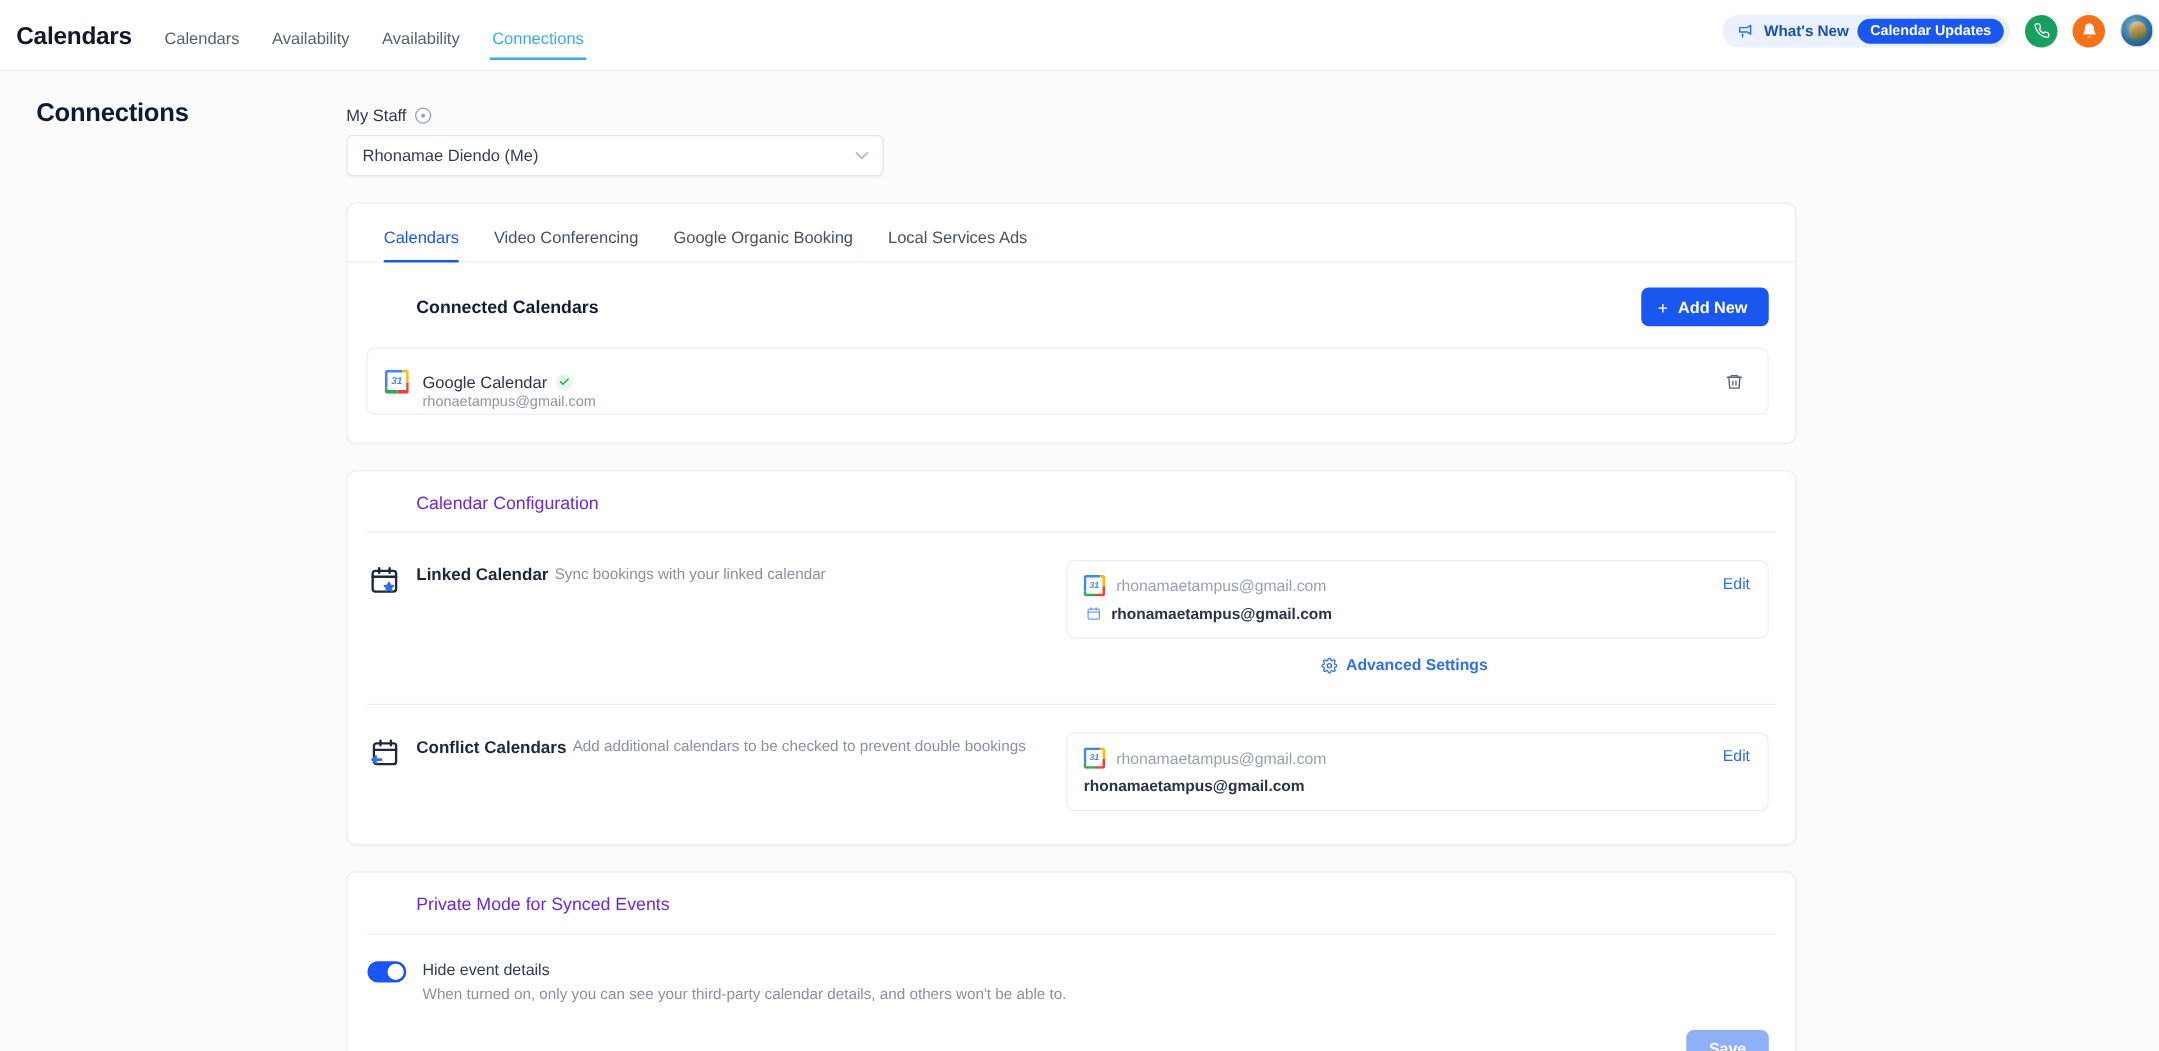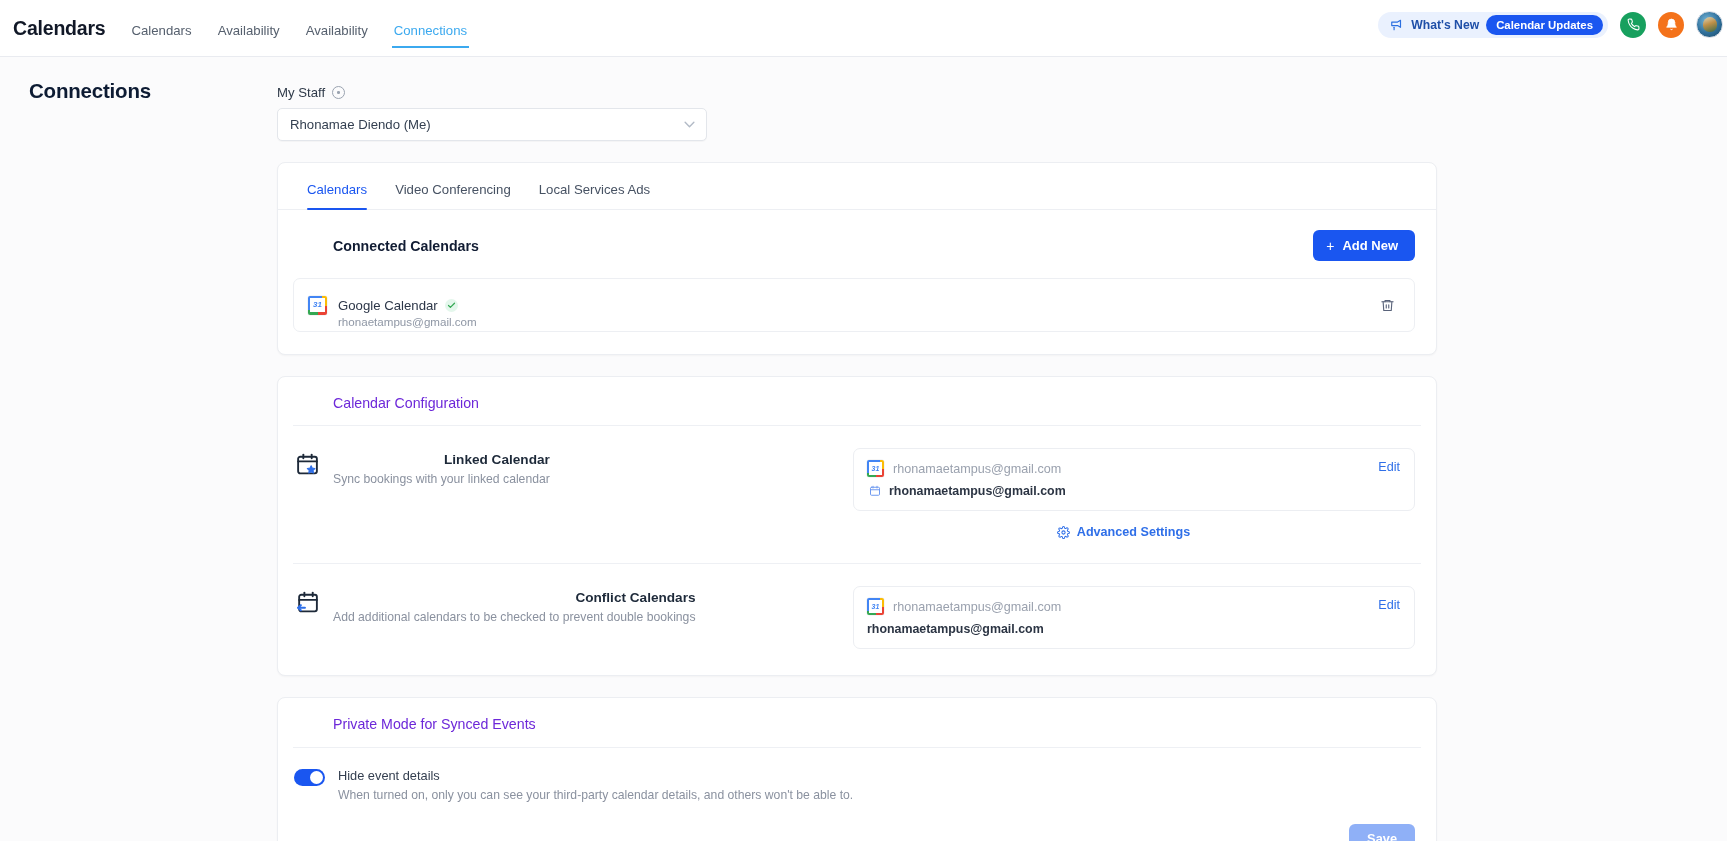--- a/index.html
+++ b/index.html
@@ -227,21 +227,21 @@
 
   
   .cfg-head { padding: 18px 21px 14px 15px; }
   .divider { height:1px; background:#eef0f4; margin: 0 15px; }
 
   .cfg-row {
     display:flex; align-items:flex-start; justify-content:space-between;
     padding: 22px 21px 0 17px;
   }
   .cfg-left { display:flex; gap:13px; padding-top:4px; }
-  .cfg-texts { display:flex; flex-direction:column; gap:5px;align-items:flex-end; }
+  .cfg-texts { display:flex; flex-direction:row; gap:5px; }
   .cfg-title { font-size:13.6px; font-weight:700; color:#1d2939; }
   .cfg-desc { font-size:12.2px; color:#8a919f; }
 
   .cfg-right { width: 562px; }
   .email-box {
     border:1px solid #eceef2; border-radius:7px;
     padding: 11px 14px 12px 13px;
     display:flex; justify-content:space-between; align-items:flex-start;
     background:#fff;
   }
@@ -347,20 +347,21 @@
         <svg width="11" height="7" viewBox="0 0 12 8" fill="none" stroke="#b2bac6" stroke-width="1.6" stroke-linecap="round" stroke-linejoin="round">
             <path d="M1 1.5 6 6.5 11 1.5"></path>
           </svg>
       </span>
     </div>
 
     <div class="card">
       <div class="subtabs">
         <div class="subtab active">Calendars</div>
         <div class="subtab">Video Conferencing</div>
+        <div class="subtab">Google Organic Booking</div>
         <div class="subtab">Local Services Ads</div>
       </div>
 
       <div class="section-head">
         <div class="section-title">Connected Calendars</div>
         <button class="btn-primary">
           <span class="plus">+</span>
           <span>Add New</span>
         </button>
       </div>

